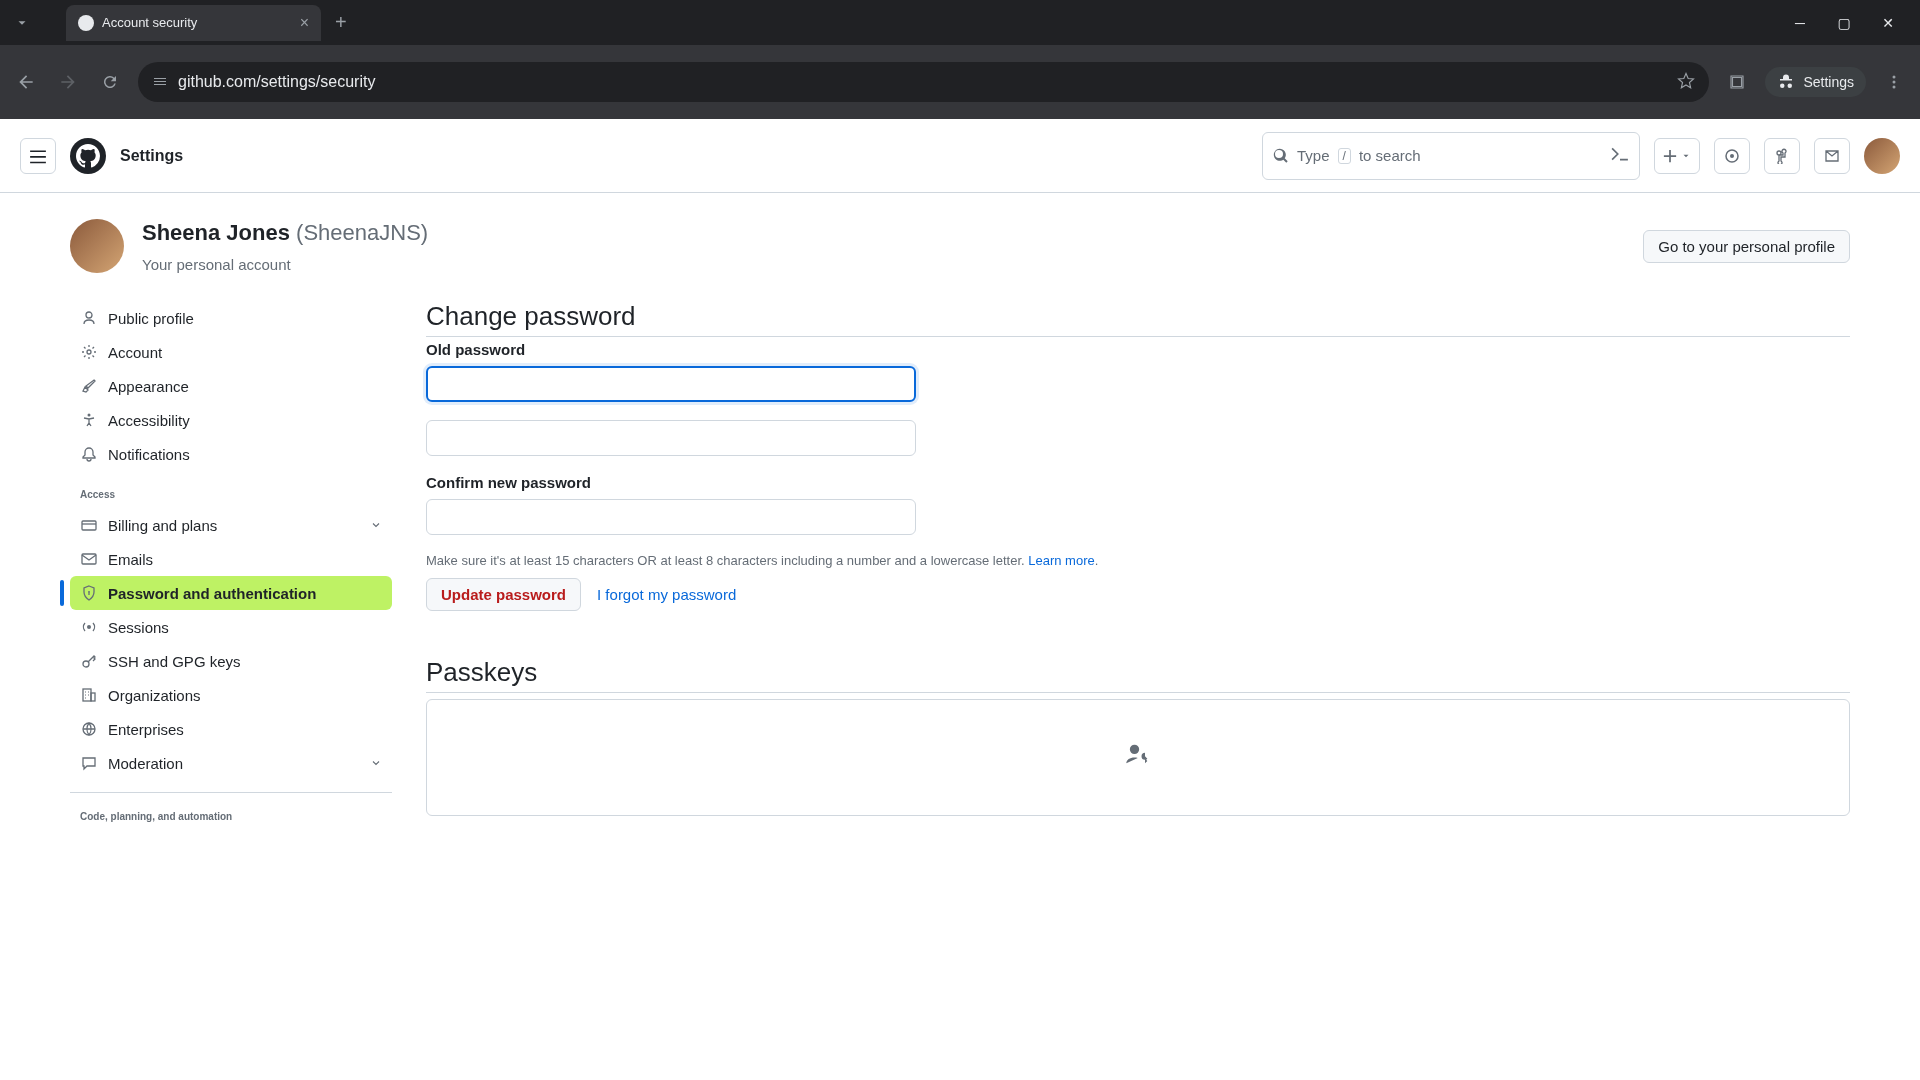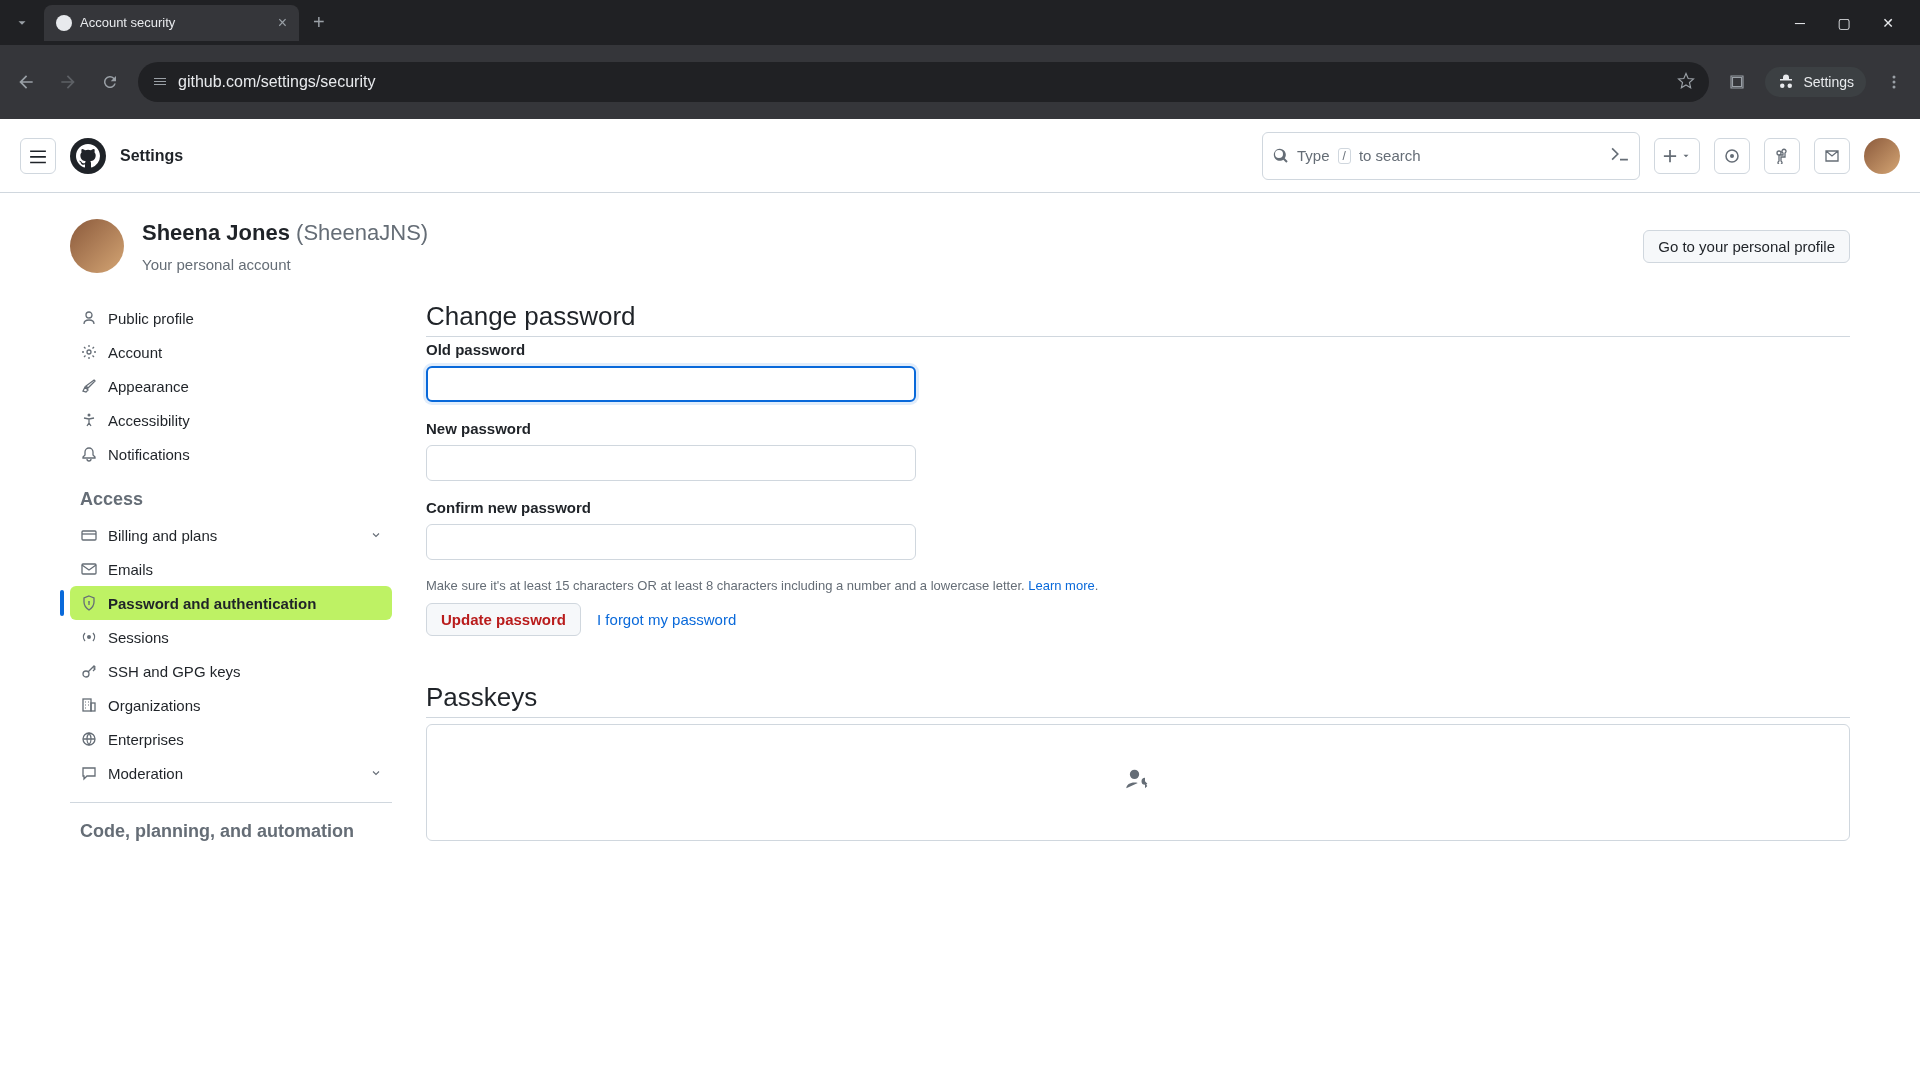--- a/index.html
+++ b/index.html
@@ -2,21 +2,21 @@
 <html><head>
 <meta charset="utf-8">
 <style>
 * { box-sizing: border-box; margin: 0; padding: 0; }
 body { font-family: -apple-system, BlinkMacSystemFont, "Segoe UI", Helvetica, Arial, sans-serif; background: #ffffff; color: #1f2328; width: 1920px; height: 1080px; overflow: hidden; }
 
 
 .browser-frame { width: 100%; height: 100%; display: flex; flex-direction: column; background: #202124; }
 .tab-strip { height: 45px; display: flex; align-items: center; padding: 0 8px; gap: 8px; }
 .tab-drop { width: 28px; height: 28px; display: flex; align-items: center; justify-content: center; color: #9aa0a6; border-radius: 50%; cursor: pointer; }
-.tab { background: #35363a; color: #e8eaed; height: 36px; min-width: 255px; display: flex; align-items: center; padding: 0 12px; border-radius: 8px 8px 0 0; font-size: 13px; gap: 8px; }
+.tab { background: #35363a; color: #e8eaed; height: 36px; min-width: 255px; display: flex; align-items: center; padding: 0 12px; border-radius: 8px 8px 0 0; font-size: 13px; gap: 8px; margin-left: 22px; }
 .tab .favicon { width: 16px; height: 16px; background: #e8eaed; border-radius: 50%; display:inline-block; }
 .tab .close { margin-left: auto; color: #9aa0a6; font-size: 16px; cursor: pointer; }
 .tab-add { color: #9aa0a6; font-size: 20px; font-weight: 300; cursor: pointer; padding: 0 6px; }
 .win-controls { margin-left: auto; display: flex; gap: 20px; color: #e8eaed; font-size: 14px; padding-right: 12px; }
 .win-controls span { cursor: pointer; width: 24px; text-align: center; }
 
 .addr-bar { height: 74px; background: #35363a; display: flex; align-items: center; padding: 0 12px; gap: 14px; }
 .nav-btn { color: #9aa0a6; width: 28px; height: 28px; display: flex; align-items: center; justify-content: center; cursor: pointer; font-size: 18px; }
 .nav-btn.disabled { opacity: 0.4; }
 .url-field { flex: 1; background: #202124; border-radius: 20px; height: 40px; display: flex; align-items: center; padding: 0 14px; gap: 10px; color: #e8eaed; font-size: 16px; }
@@ -53,21 +53,21 @@
 
 .layout { display: flex; padding: 28px 70px; gap: 34px; }
 
 
 .sidebar { width: 322px; flex-shrink: 0; }
 .nav-item { display: flex; align-items: center; gap: 10px; padding: 8px 10px; font-size: 15px; color: #1f2328; cursor: pointer; border-radius: 6px; position: relative; }
 .nav-item.active { background: #bef264; font-weight: 600; }
 .nav-item.active::before { content: ''; position: absolute; left: -10px; top: 4px; bottom: 4px; width: 4px; background: #0969da; border-radius: 2px; }
 .nav-item .ico { width: 18px; height: 18px; color: #656d76; display: flex; align-items: center; justify-content: center; flex-shrink: 0; }
 .nav-item .chev { margin-left: auto; color: #656d76; }
-.nav-group { font-size: 18px; color: #656d76; font-weight: 600; padding: 18px 10px 8px 10px; }
+.nav-group { font-size: 10px; color: #656d76; font-weight: 600; padding: 18px 10px 8px 10px; }
 .nav-divider { border-top: 1px solid #d0d7de; margin: 12px 0; }
 
 
 .main { flex: 1; }
 .section-title { font-size: 26px; font-weight: 400; padding-bottom: 4px; border-bottom: 1px solid #d0d7de; margin-bottom: 4px; }
 .form-group { margin-bottom: 18px; }
 .form-label { font-size: 15px; font-weight: 600; margin-bottom: 8px; display: block; }
 .form-input { width: 490px; height: 36px; border: 1px solid #d0d7de; border-radius: 6px; padding: 0 10px; font-size: 15px; background: #fff; }
 .form-input.focused { border: 2px solid #0969da; outline: none; box-shadow: 0 0 0 3px rgba(9,105,218,0.12); }
 .hint { font-size: 13px; color: #656d76; margin-bottom: 10px; }
@@ -355,21 +355,20 @@
       </div>
 
       <div class="main">
         <h2 class="section-title">Change password</h2>
 
         <div class="form-group">
           <label class="form-label">Old password</label>
           <input type="password" class="form-input focused" style="">
         </div>
         <div class="form-group">
-          <label class="form-label">New password</label>
           <input type="password" class="form-input" style="">
         </div>
         <div class="form-group">
           <label class="form-label">Confirm new password</label>
           <input type="password" class="form-input" style="">
         </div>
 
         <div class="hint">
           <span>Make sure it's at least 15 characters OR at least 8 characters including a number and a lowercase letter.</span>
           <a>Learn more</a>.

